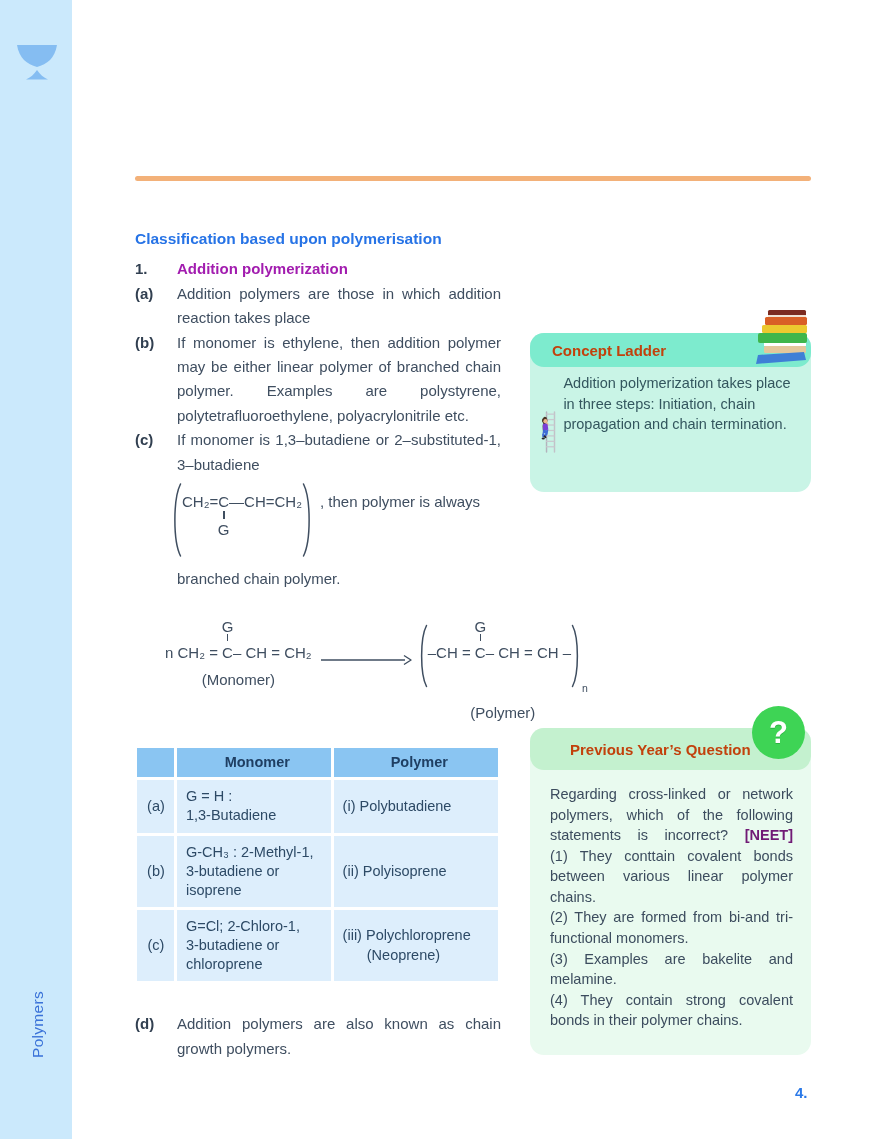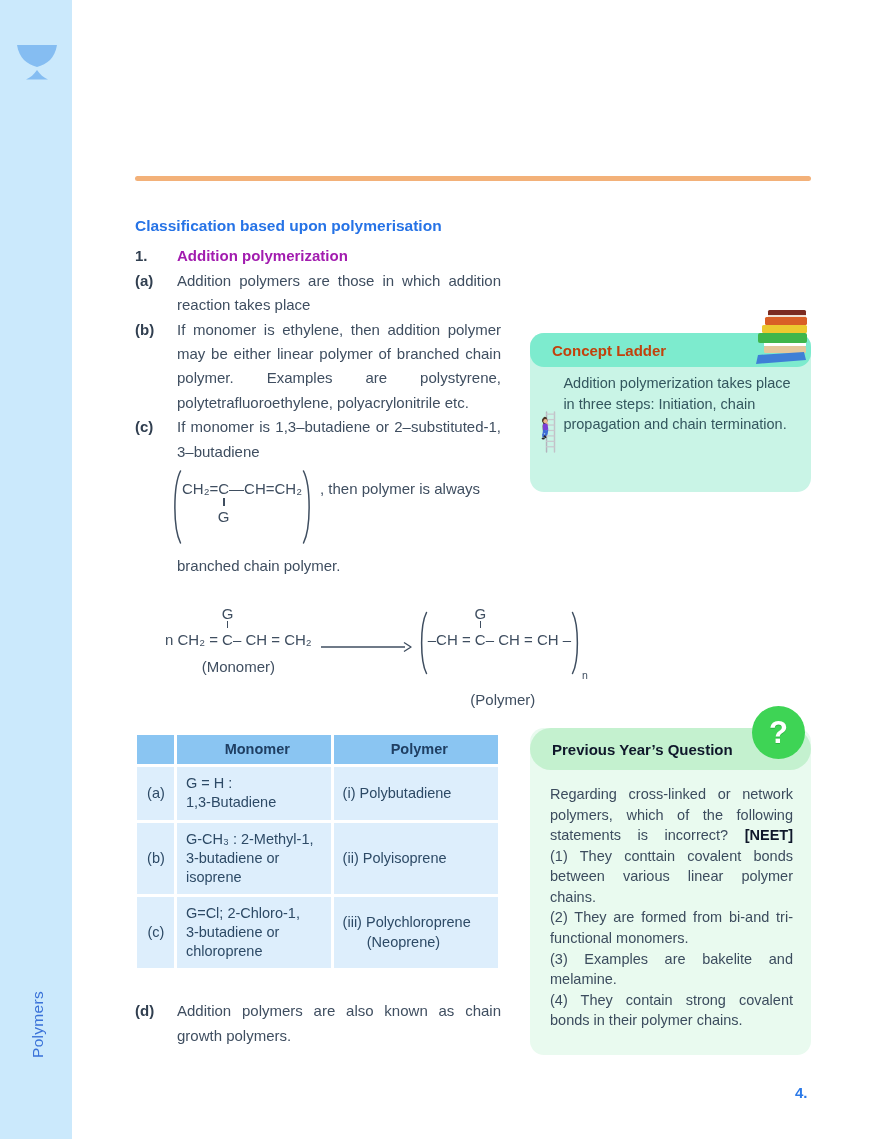--- a/index.html
+++ b/index.html
@@ -13,21 +13,21 @@
   
   .sidebar { position:absolute; left:0; top:0; width:72px; height:1139px; background:#cbe9fc; }
   .logo { position:absolute; left:16px; top:44px; width:42px; height:44px; }
   .sidebar-label {
     position:absolute; left:5px; top:1016px; width:66px; text-align:center;
     transform:rotate(-90deg); color:#3a72d8; font-size:15.5px; letter-spacing:.3px;
   }
   
   .rule-orange { position:absolute; left:135px; top:176px; width:676px; height:5px; background:#f3b179; border-radius:3px; }
   
-  .left-col { position:absolute; left:135px; top:213px; width:366px; font-size:15px; line-height:1.63; }
+  .left-col { position:absolute; left:135px; top:226px; width:366px; font-size:15px; line-height:1.63; }
   .heading { color:#2673e6; font-weight:bold; font-size:15.5px; margin-bottom:6px; }
   .li { display:flex; }
   .li-label { flex:0 0 42px; font-weight:bold; color:#313f50; }
   .li-text { flex:1; text-align:justify; }
   .li-title { font-weight:bold; color:#a21caf; }
   
   .c-row { display:flex; align-items:flex-start; margin:4px 0 4px -6px; height:80px; }
   .c-formula { margin-top:9px; white-space:nowrap; text-align:center; }
   .c-after { margin-top:9px; margin-left:7px; white-space:nowrap; }
   .stack-down { position:relative; display:inline-block; }
@@ -59,29 +59,29 @@
   .item-d { margin-top:28px; }
   
   .concept-box { position:absolute; left:530px; top:333px; width:281px; height:159px; background:#c9f4e6; border-radius:14px; }
   .concept-band { position:absolute; left:0; top:0; width:100%; height:34px; background:#7debce; border-radius:14px;
     display:flex; align-items:center; padding-left:22px; font-weight:bold; font-size:15px; color:#c2410c; }
   .concept-body { position:absolute; left:10px; right:12px; top:40px; display:flex; }
   .concept-text { margin-left:6px; font-size:14.5px; line-height:1.42; color:#33565e; }
   .books { position:absolute; left:752px; top:309px; z-index:3; }
   
   .pyq-box { position:absolute; left:530px; top:728px; width:281px; height:327px; background:#e9faef; border-radius:14px; }
-  .pyq-band { position:absolute; left:0; top:0; width:100%; height:42px; background:#c4f1cf; border-radius:21px;
-    display:flex; align-items:center; padding-left:22px; font-weight:bold; font-size:15px; color:#0f172a; }
+  .pyq-band { position:absolute; left:0; top:0; width:100%; height:42px; background:#c4f1cf; border-radius:14px;
+    display:flex; align-items:center; padding-left:40px; font-weight:bold; font-size:15px; color:#c2410c; }
   .pyq-icon { position:absolute; left:752px; top:706px; width:53px; height:53px; border-radius:50%;
     background:#3ed455; z-index:3; display:flex; align-items:center; justify-content:center; }
   .pyq-icon span { color:#ffffff; font-weight:bold; font-size:31px; text-shadow:0 1px 0 #2bb442; }
   .pyq-content { position:absolute; left:20px; right:18px; top:56px; font-size:14.5px; line-height:1.42; color:#3c4c5e; }
   .pyq-q { text-align:justify; text-align-last:justify; }
   .pyq-opt { text-align:justify; }
-  .neet { color:#0f172a; font-weight:bold; }
+  .neet { color:#701a75; font-weight:bold; }
   
   .page-num { position:absolute; left:795px; top:1084px; color:#2b79e8; font-weight:bold; font-size:15px; }
 </style>
 </head>
 <body>
 
 <div class="sidebar">
   <svg class="logo" viewBox="0 0 42 44">
     <path d="M1 1 H41 C39 14 31 20.5 21 23 C11 20.5 3 14 1 1 Z" fill="#85bdf2"></path>
     <path d="M21 26 C18 30.5 14.5 33.5 10 35.5 H32 C27.5 33.5 24 30.5 21 26 Z" fill="#85bdf2"></path>

